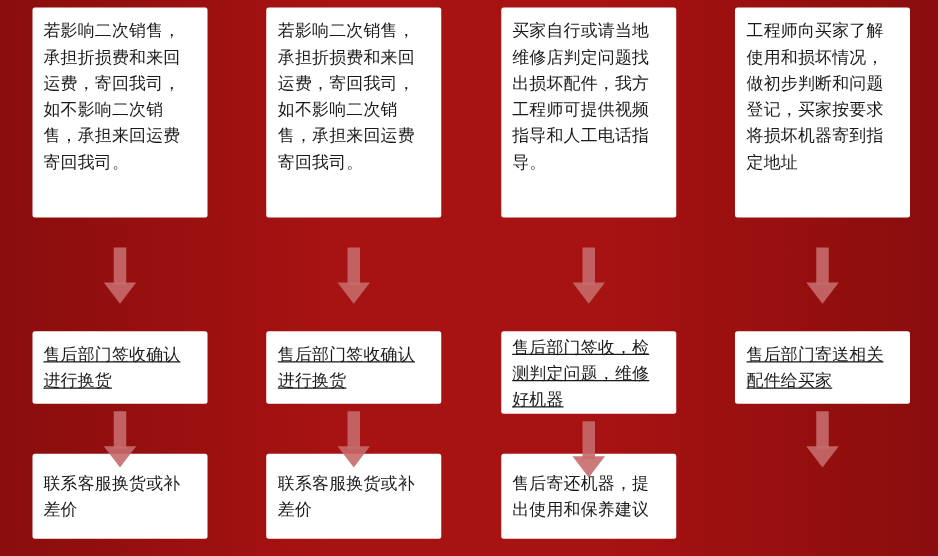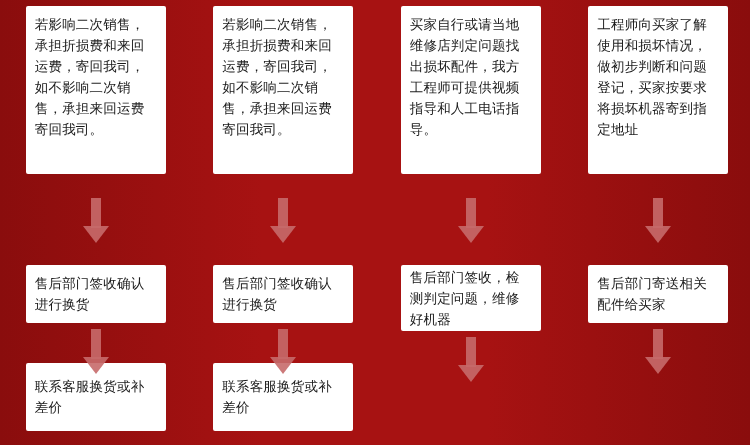--- a/index.html
+++ b/index.html
@@ -54,20 +54,21 @@
   }
   .row3 .card {
     height: 66px;
     margin-top: 2px;
     display: flex;
     align-items: center;
   }
   .row3 .card > span {
     display: block;
     width: 100%;
+    text-decoration: underline;
   }
   .row4 .card {
     height: 68px;
     margin-top: 2px;
     display: flex;
     align-items: center;
   }
   .row4 .card > span {
     display: block;
     width: 100%;
@@ -187,15 +188,20 @@
     <div class="cell row4">
       <div class="card">
           <span>联系客服换货或补差价</span>
         </div>
     </div>
     <div class="cell row4">
       <div class="card">
           <span>联系客服换货或补差价</span>
         </div>
     </div>
+    <div class="cell row4">
+      <div class="card">
+          <span>售后寄还机器，提出使用和保养建议</span>
+        </div>
+    </div>
 
   </div>
 </div>
 
 </body></html>

